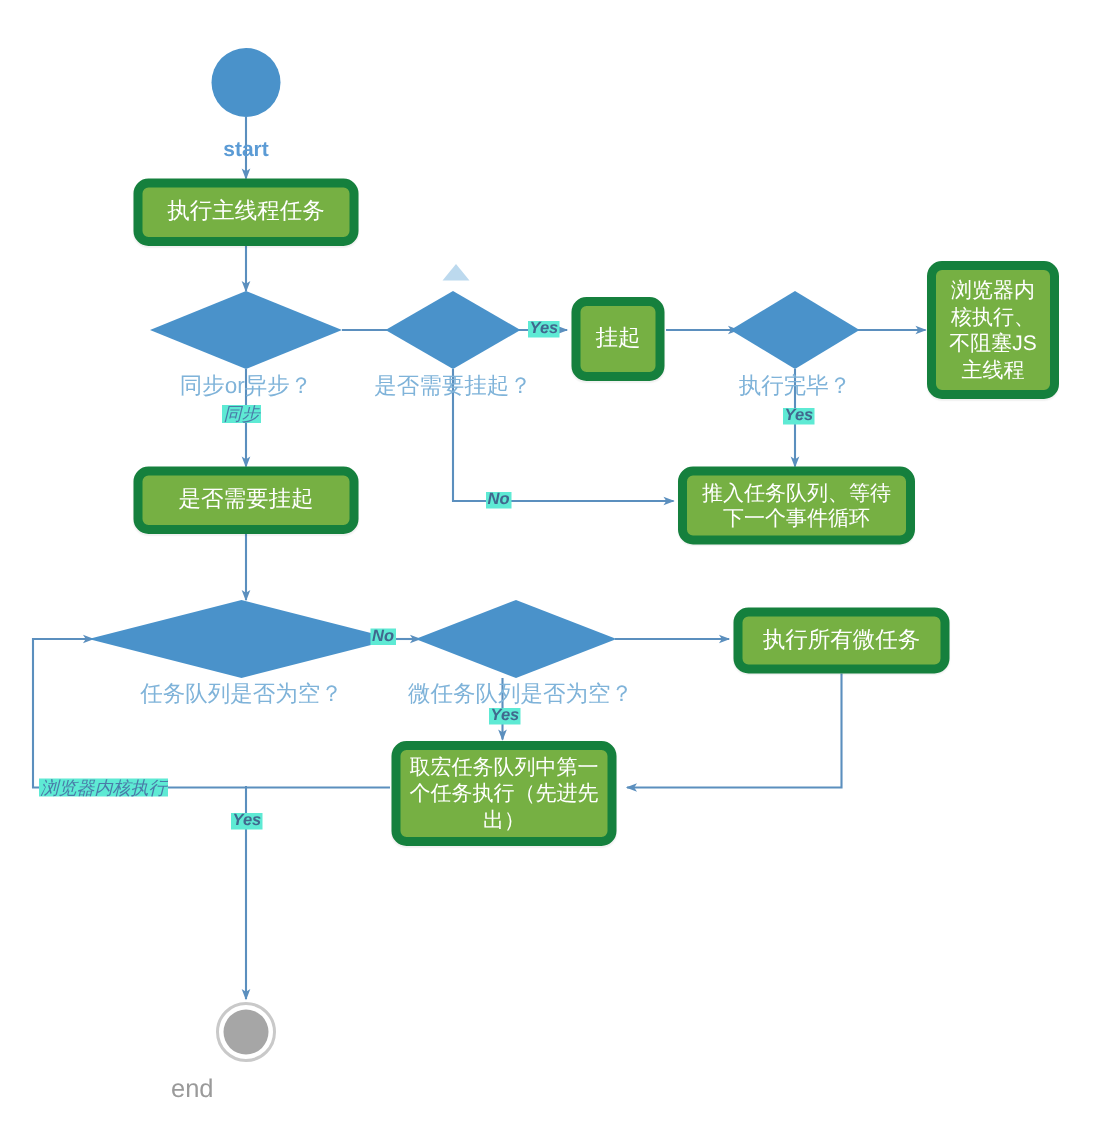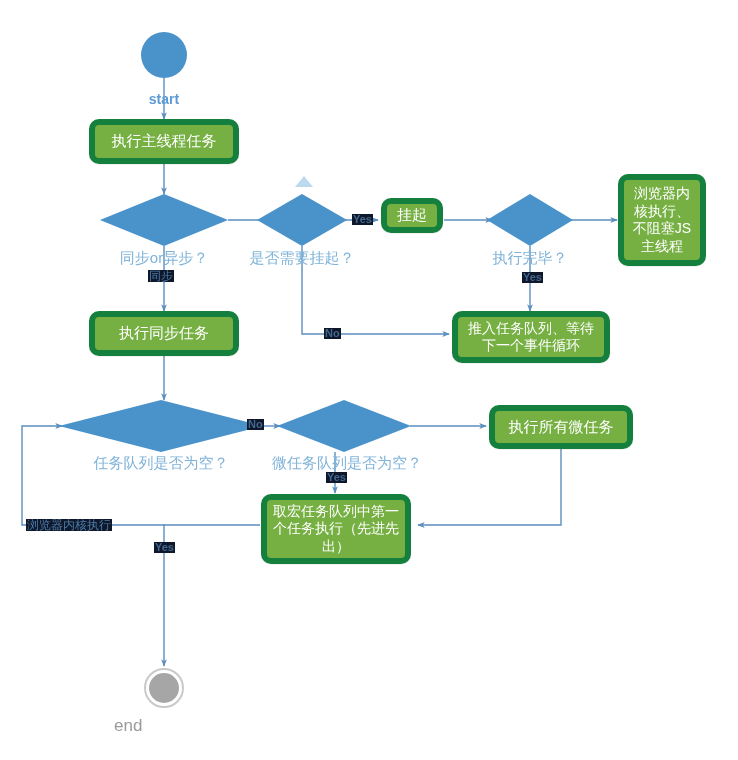--- a/index.html
+++ b/index.html
@@ -100,23 +100,24 @@
     text-align: left;
   }
 
   
   .elabel {
     position: absolute;
     color: #41688e;
     font-size: 11px;
     font-weight: bold;
     white-space: nowrap;
-    background: #0f172a;
+    background: #5eead4;
     line-height: 1;
     padding: 0 1px;
+    font-style: italic;
   }
   .elabel.cjk {
     font-size: 12px;
     font-weight: normal;
     color: #4a7ba8;
   }
 
   
   .artifact-tri {
     position: absolute;
@@ -185,29 +186,29 @@
   <div class="node decision d-clip" style="left:100px; top:194px; width:128px; height:52px;"></div>
   <div class="dlabel" style="left:64px; top:250px; width:200px;">同步or异步？</div>
   <div class="elabel cjk" style="left:148px; top:270px;">同步</div>
 
   <div class="node decision d-clip" style="left:257px; top:194px; width:90px; height:52px;"></div>
   <div class="dlabel" style="left:212px; top:250px; width:180px;">是否需要挂起？</div>
   <div class="artifact-tri" style="left:295px; top:176px;"></div>
   <div class="elabel" style="left:352px; top:214px;">Yes</div>
   <div class="elabel" style="left:324px; top:328px;">No</div>
 
-  <div class="node proc" style="left:381px; top:198px; width:62px; height:35px;">挂起</div>
+  <div class="node proc" style="left:381px; top:198px; width:62px; height:56px;">挂起</div>
 
   <div class="node decision d-clip" style="left:487px; top:194px; width:86px; height:52px;"></div>
   <div class="dlabel" style="left:460px; top:250px; width:140px;">执行完毕？</div>
   <div class="elabel" style="left:522px; top:272px;">Yes</div>
 
   <div class="node proc" style="left:618px; top:174px; width:88px; height:92px; font-size:14px;">浏览器内核执行、不阻塞JS主线程</div>
 
-  <div class="node proc" style="left:89px; top:311px; width:150px; height:45px;">执行同步任务</div>
+  <div class="node proc" style="left:89px; top:311px; width:150px; height:45px;">是否需要挂起</div>
 
   <div class="node proc" style="left:452px; top:311px; width:158px; height:52px; font-size:14px;">推入任务队列、等待下一个事件循环</div>
 
   <div class="node decision d-clip" style="left:59px; top:400px; width:204px; height:52px;"></div>
   <div class="dlabel" style="left:61px; top:455px; width:200px;">任务队列是否为空？</div>
   <div class="elabel" style="left:325px; top:419px;">No</div>
   <div class="elabel" style="left:154px; top:542px;">Yes</div>
 
   <div class="node decision d-clip" style="left:277px; top:400px; width:134px; height:52px;"></div>
   <div class="dlabel" style="left:247px; top:455px; width:200px;">微任务队列是否为空？</div>

